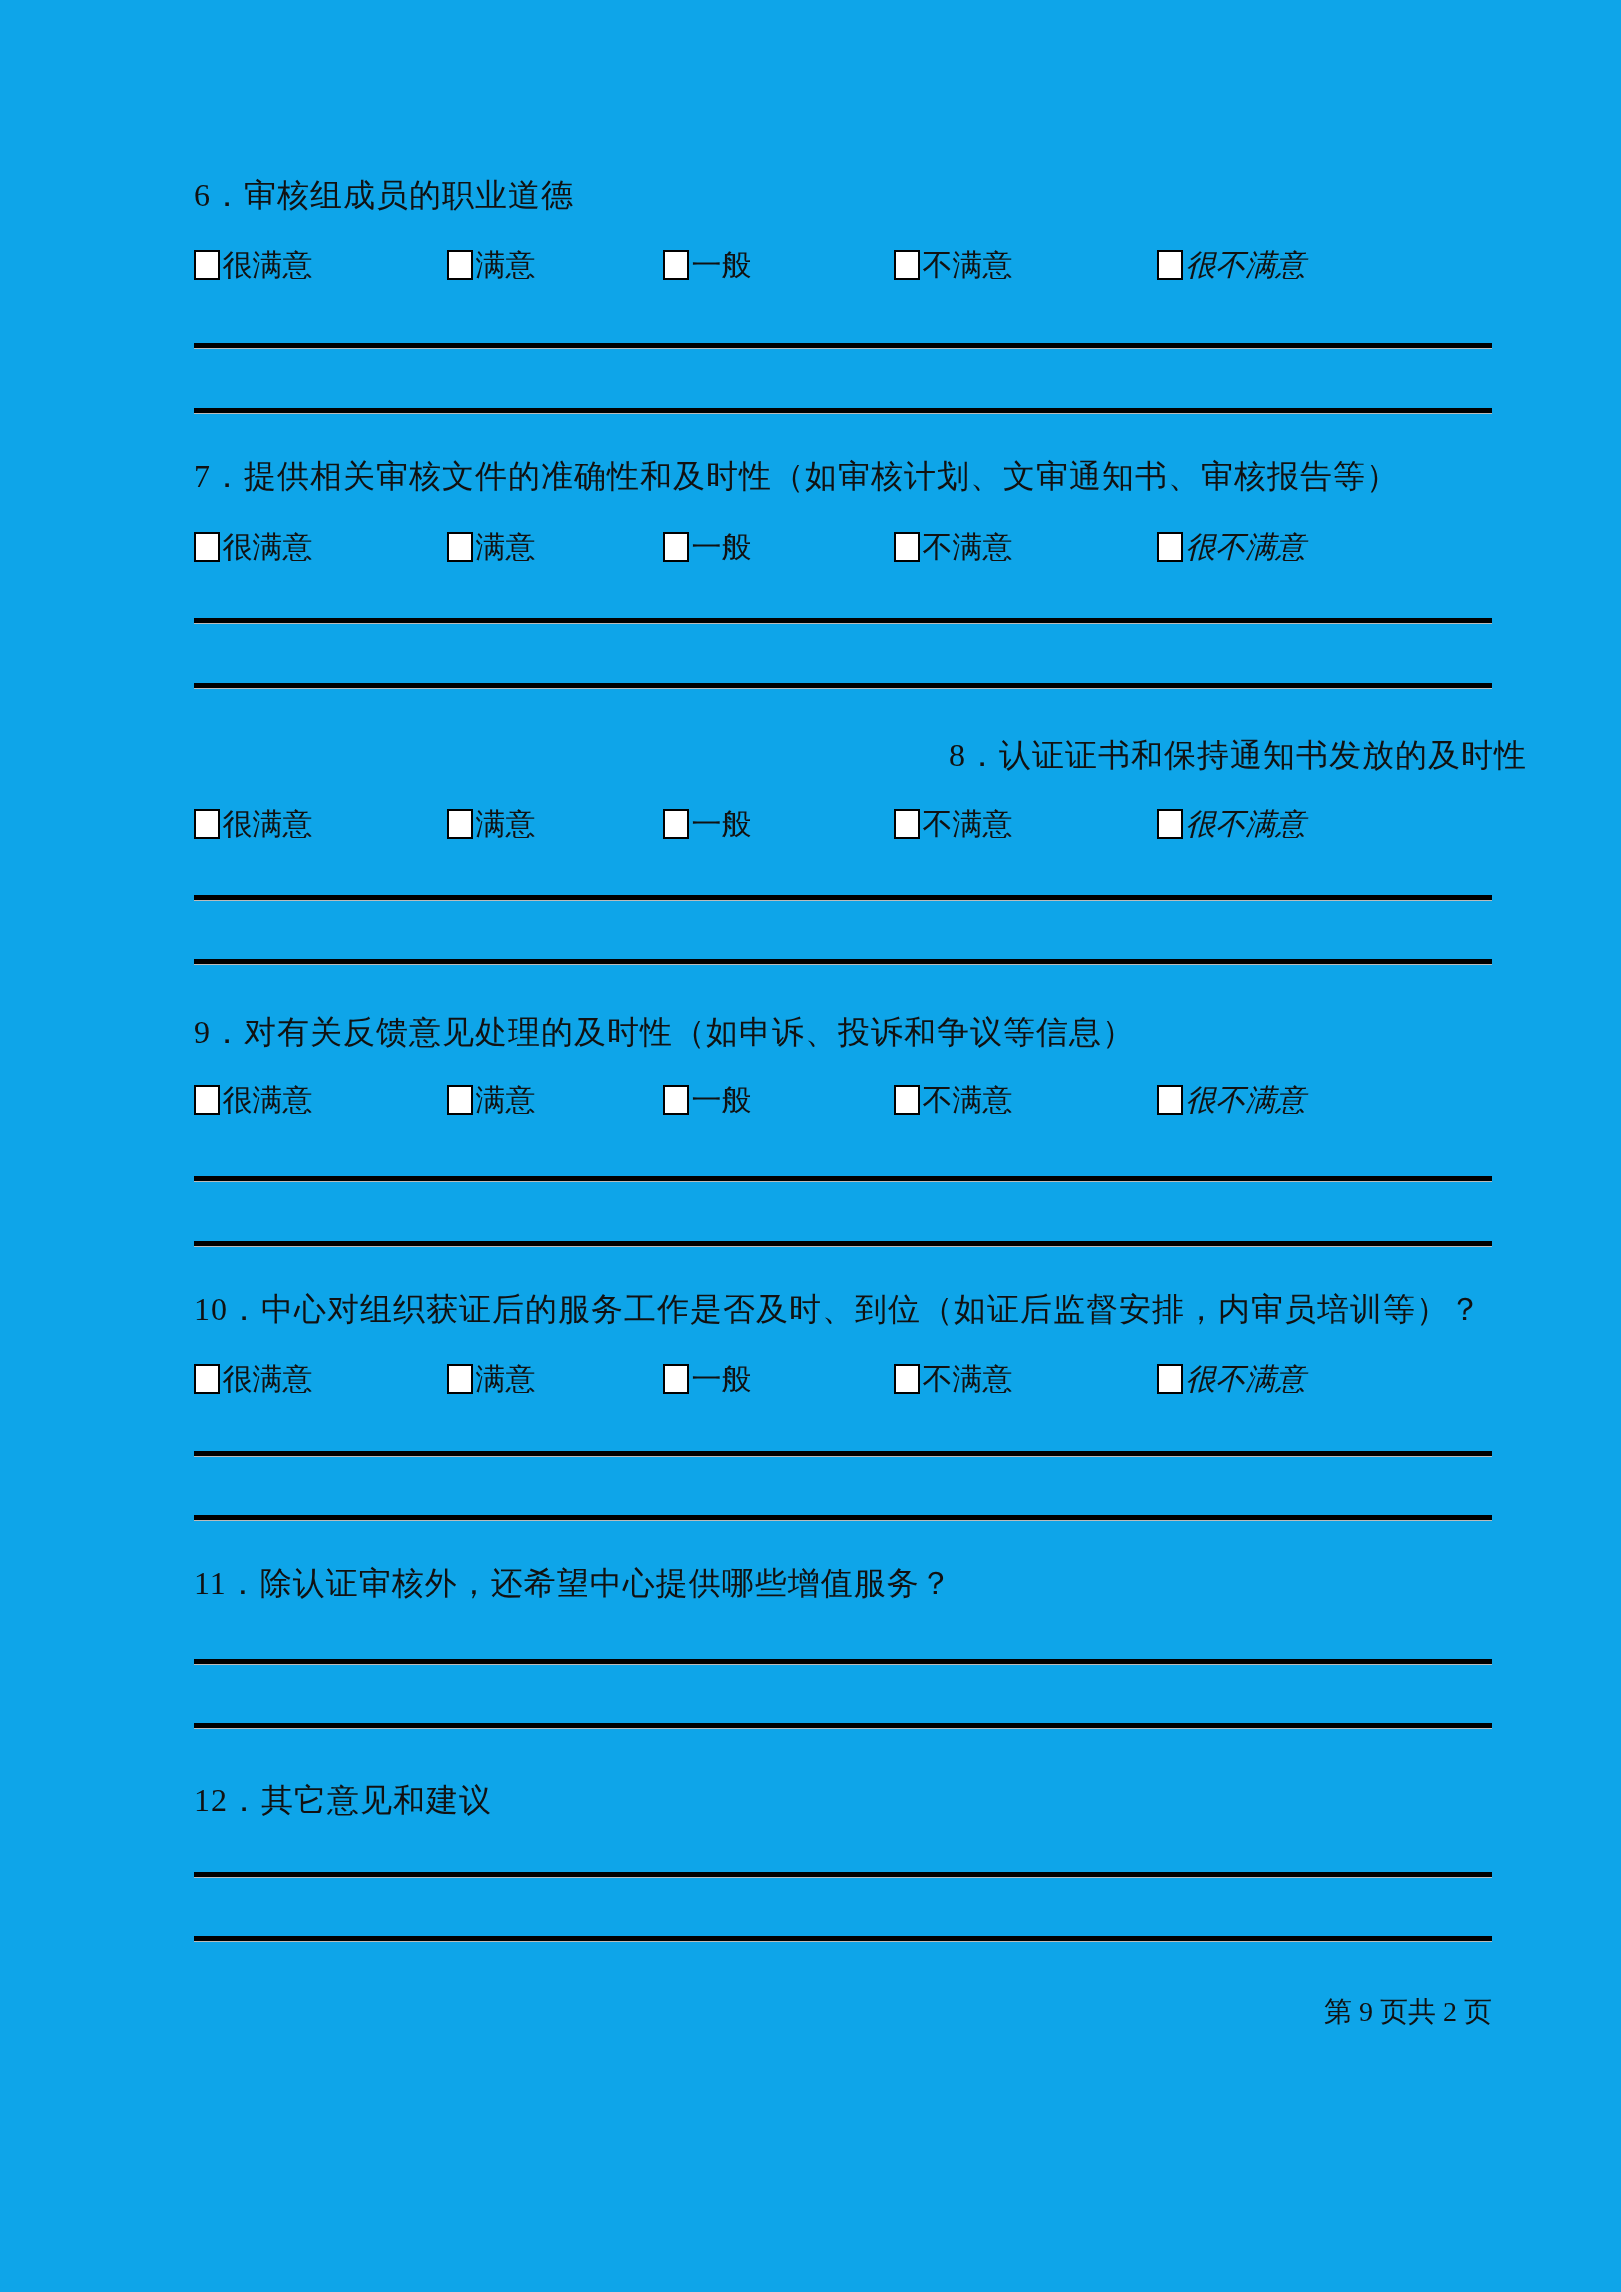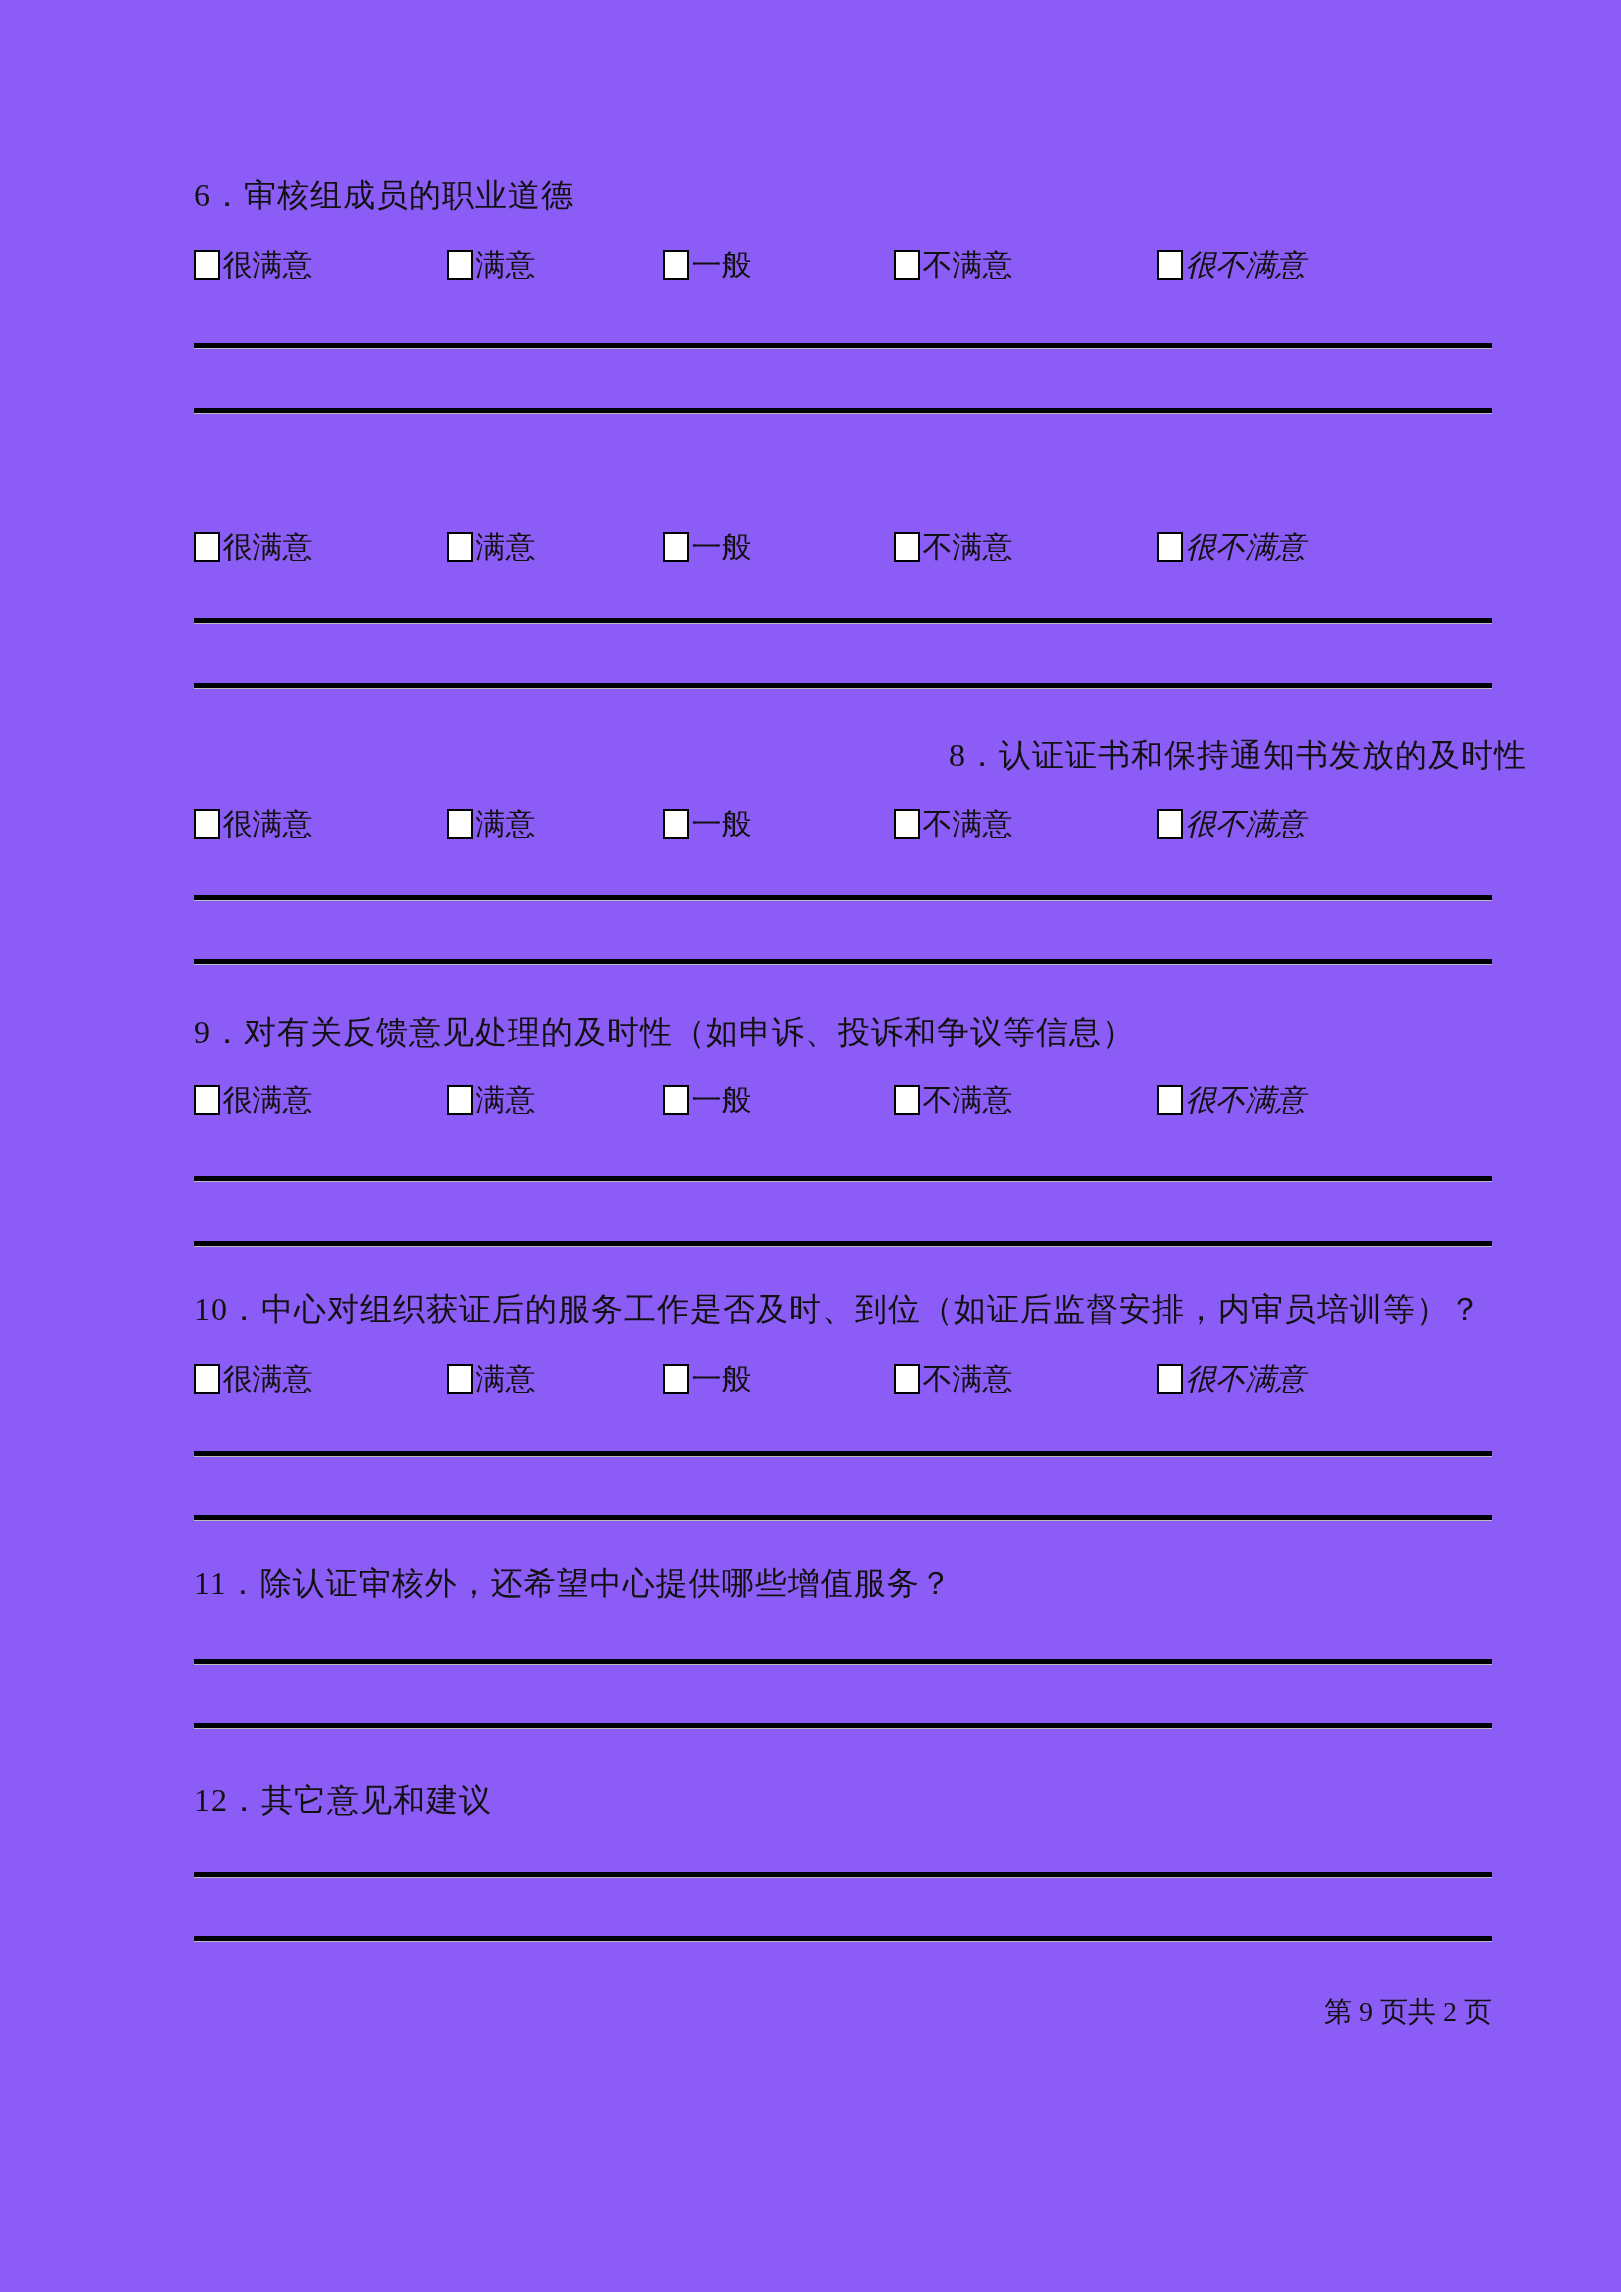--- a/index.html
+++ b/index.html
@@ -4,21 +4,21 @@
 <style>
   html, body {
     margin: 0;
     padding: 0;
     background: #ffffff;
   }
   .page {
     position: relative;
     width: 1621px;
     height: 2293px;
-    background: #8b5cf6;
+    background: #0ea5e9;
     font-family: "Liberation Serif", "DejaVu Serif", serif;
     color: #111111;
     overflow: hidden;
   }
   .q-title {
     position: absolute;
     left: 194px;
     width: 1333px;
     font-size: 32px;
     line-height: 39px;
@@ -90,20 +90,21 @@
   <div class="options-row q6-opts">
     <span class="option opt-0"><span class="checkbox"></span><span>很满意</span></span>
     <span class="option opt-1"><span class="checkbox"></span><span>满意</span></span>
     <span class="option opt-2"><span class="checkbox"></span><span>一般</span></span>
     <span class="option opt-3"><span class="checkbox"></span><span>不满意</span></span>
     <span class="option opt-4"><span class="checkbox"></span><span>很不满意</span></span>
   </div>
   <div class="answer-line q6-l1"></div>
   <div class="answer-line q6-l2"></div>
 
+  <div class="q-title q7-title">7．提供相关审核文件的准确性和及时性（如审核计划、文审通知书、审核报告等）</div>
   <div class="options-row q7-opts">
     <span class="option opt-0"><span class="checkbox"></span><span>很满意</span></span>
     <span class="option opt-1"><span class="checkbox"></span><span>满意</span></span>
     <span class="option opt-2"><span class="checkbox"></span><span>一般</span></span>
     <span class="option opt-3"><span class="checkbox"></span><span>不满意</span></span>
     <span class="option opt-4"><span class="checkbox"></span><span>很不满意</span></span>
   </div>
   <div class="answer-line q7-l1"></div>
   <div class="answer-line q7-l2"></div>
 

